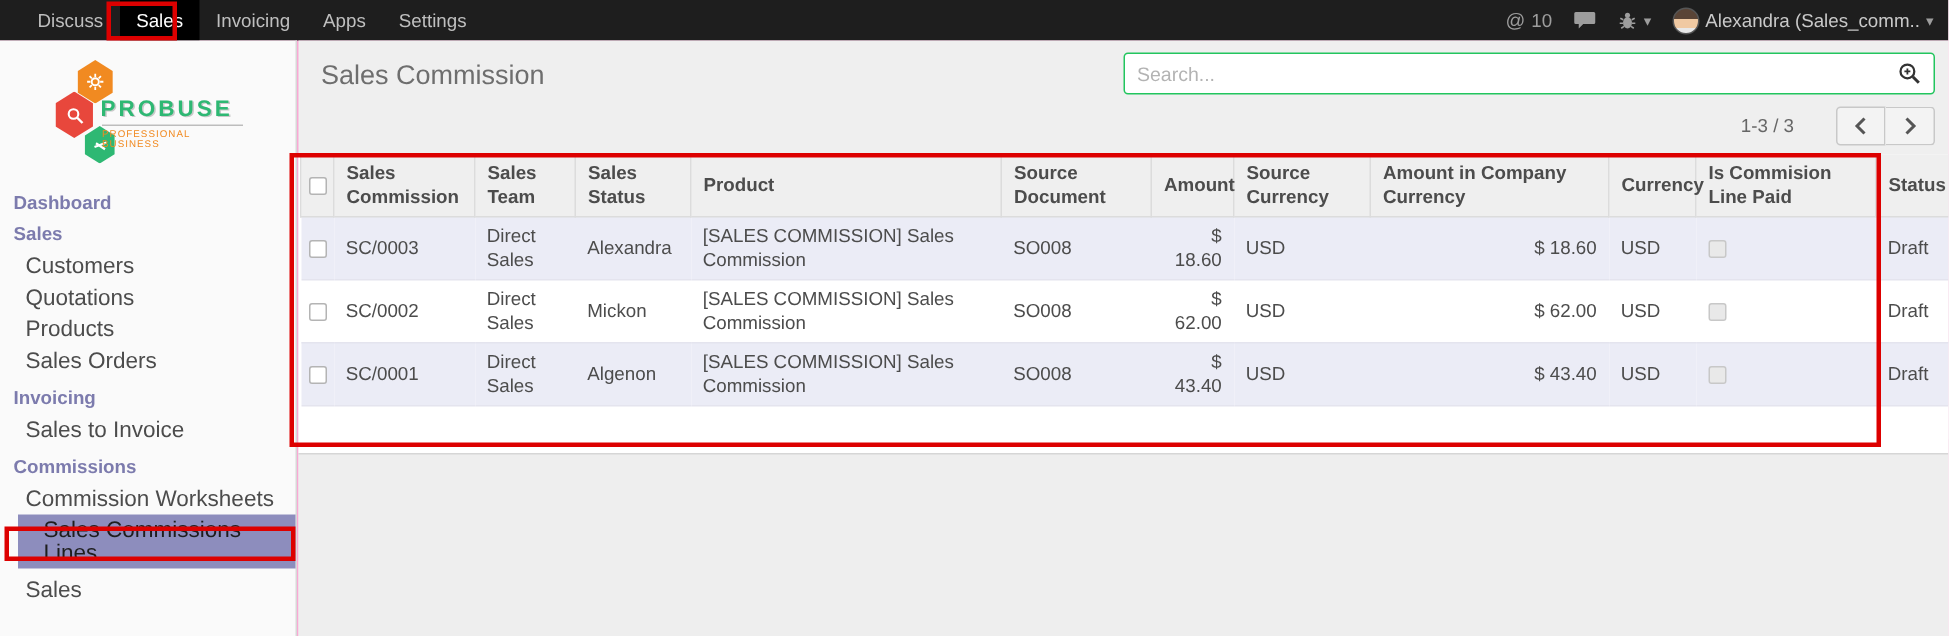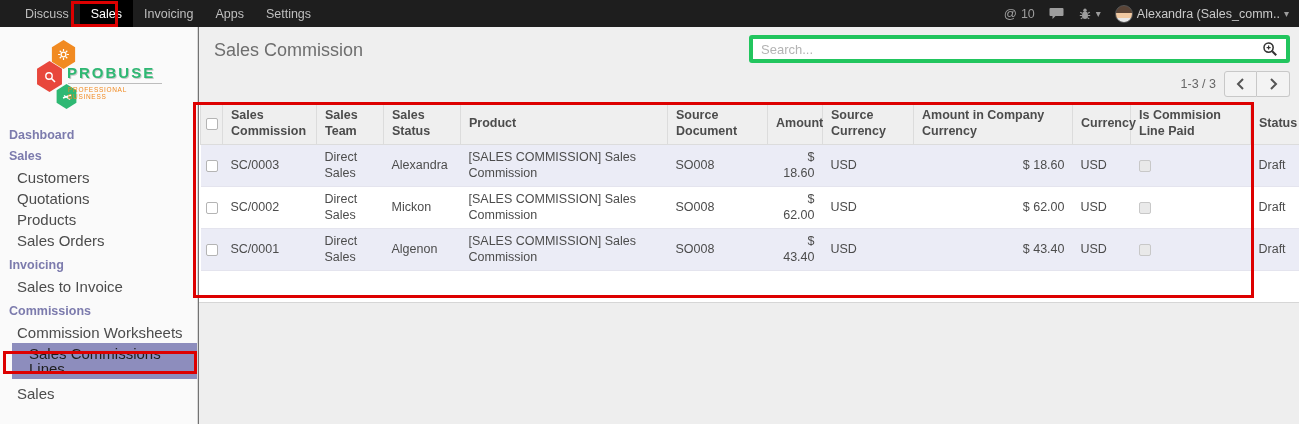--- a/index.html
+++ b/index.html
@@ -1,19 +1,19 @@
 <!DOCTYPE html>
 <html><head>
 <meta charset="utf-8">
 <style>
   * { margin:0; padding:0; box-sizing:border-box; }
   html,body { background:#fff; }
   .canvas {
     position:relative; width:1299px; height:424px; overflow:hidden;
-    font-family:"Liberation Sans", sans-serif; background:#737373;
+    font-family:"Liberation Sans", sans-serif; background:#f9a8d4;
   }
 
   
   .topbar {
     position:absolute; top:0; left:0; right:0; height:27px;
     background:#1e1e1e; display:flex; align-items:stretch;
     color:#bfbfbf; font-size:12.5px;
   }
   .topbar-menus { display:flex; align-items:stretch; padding-left:14px; }
   .topbar-menu { display:flex; align-items:center; padding:0 11px; color:#bfbfbf; cursor:pointer; }
@@ -57,30 +57,30 @@
     display:block; color:#4c4c4c; font-size:15px;
     padding:3px 0 3px 17px; line-height:15px; cursor:pointer; text-decoration:none;
   }
   .nav-item.active { background:#8d8dbd; color:#1e1e1e;margin-left:12px; }
 
   
   .main { position:absolute; top:27px; left:199px; right:0; bottom:0; background:#efefef; }
   .page-title { position:absolute; left:15px; top:13px; font-size:18px; color:#6e6e6e; }
   .searchbox {
     position:absolute; top:8px; right:9px; width:541px; height:28px;
-    background:#fff; border:4px solid #22c55e; border-radius:3px;
+    background:#fff; border:1px solid #22c55e; border-radius:3px;
     display:flex; align-items:center;
   }
   .searchbox input {
     flex:1; border:none; outline:none; background:transparent;
     font-size:13px; color:#555; padding:0 8px; font-family:"Liberation Sans",sans-serif;
   }
   .searchbox input::placeholder { color:#b3b3b3; }
   .search-btn { padding:0 8px; cursor:pointer; display:flex; align-items:center; }
-  .pager { position:absolute; top:44px; right:9px; display:flex; align-items:center; gap:8px; }
+  .pager { position:absolute; top:44px; right:9px; display:flex; align-items:center; gap:28px; }
   .pager-range { font-size:12.5px; color:#666; }
   .pager-btns { display:flex; }
   .pager-btn {
     width:33px; height:26px; background:#f3f3f3; border:1px solid #c8c8c8;
     display:flex; align-items:center; justify-content:center; cursor:pointer;
   }
   .pager-btn:first-child { border-radius:3px 0 0 3px; }
   .pager-btn:last-child { border-left:none; border-radius:0 3px 3px 0; }
 
   

